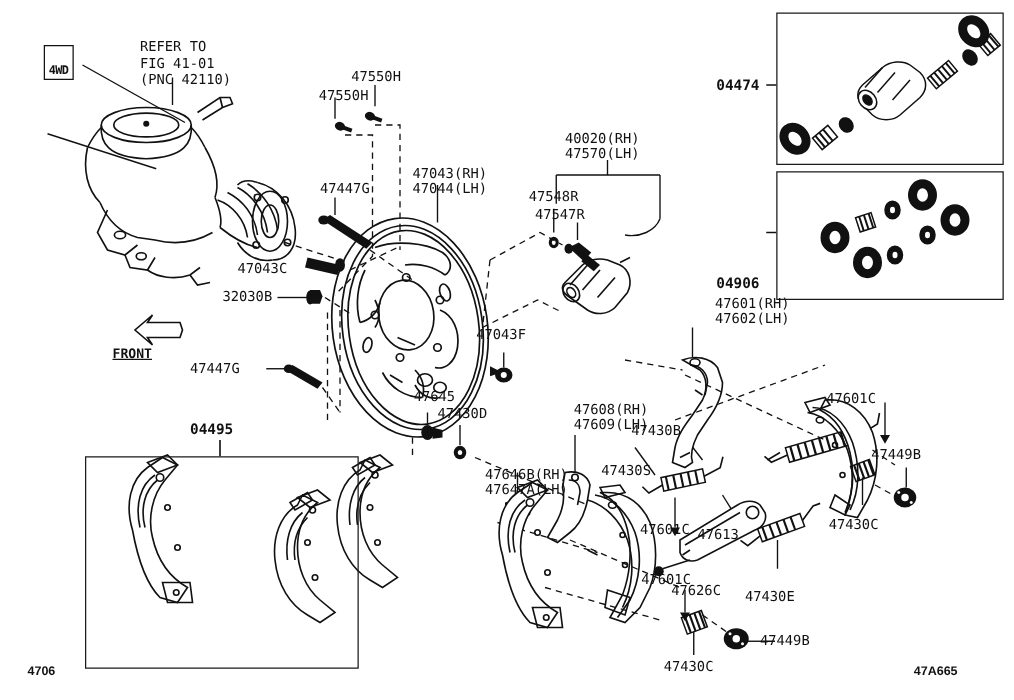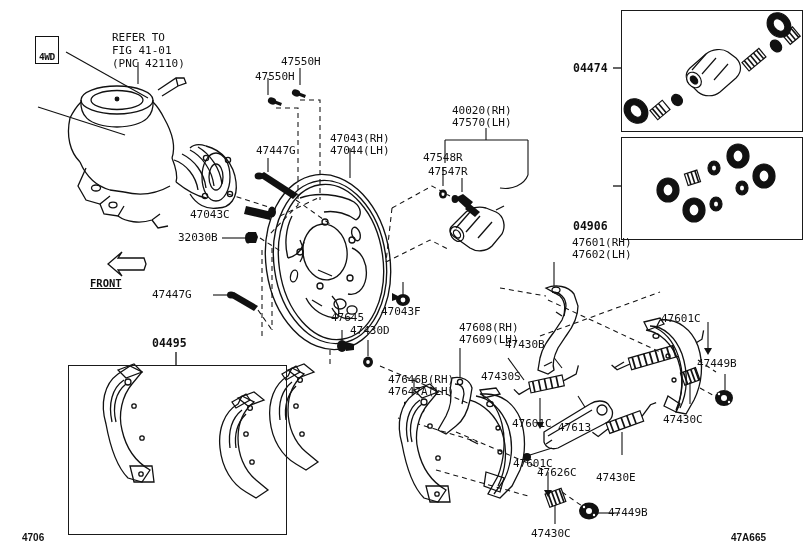--- a/index.html
+++ b/index.html
@@ -569,21 +569,21 @@
   <div class="lbl" style="left:256px;top:145px;">47447G</div>
   <div class="lbl" style="left:330px;top:133px;">47043(RH)
 47044(LH)</div>
   <div class="lbl" style="left:452px;top:105px;">40020(RH)
 47570(LH)</div>
   <div class="lbl" style="left:423px;top:152px;">47548R</div>
   <div class="lbl" style="left:428px;top:166px;">47547R</div>
   <div class="lbl" style="left:190px;top:209px;">47043C</div>
   <div class="lbl" style="left:178px;top:232px;">32030B</div>
   <div class="lbl" style="left:152px;top:289px;">47447G</div>
-  <div class="lbl" style="left:381px;top:262px;margin-top:44px;">47043F</div>
+  <div class="lbl" style="left:381px;top:262px;">47043F</div>
   <div class="lbl" style="left:331px;top:312px;">47645</div>
   <div class="lbl" style="left:350px;top:325px;">47430D</div>
   <div class="lbl" style="left:388px;top:352px;margin-top:22px;">47646B(RH)
 47647A(LH)</div>
   <div class="lbl" style="left:441px;top:322px;margin-left:18px;">47608(RH)
 47609(LH)</div>
   <div class="lbl" style="left:536px;top:237px;margin-left:36px;">47601(RH)
 47602(LH)</div>
   <div class="lbl" style="left:505px;top:339px;">47430B</div>
   <div class="lbl" style="left:481px;top:371px;">47430S</div>

